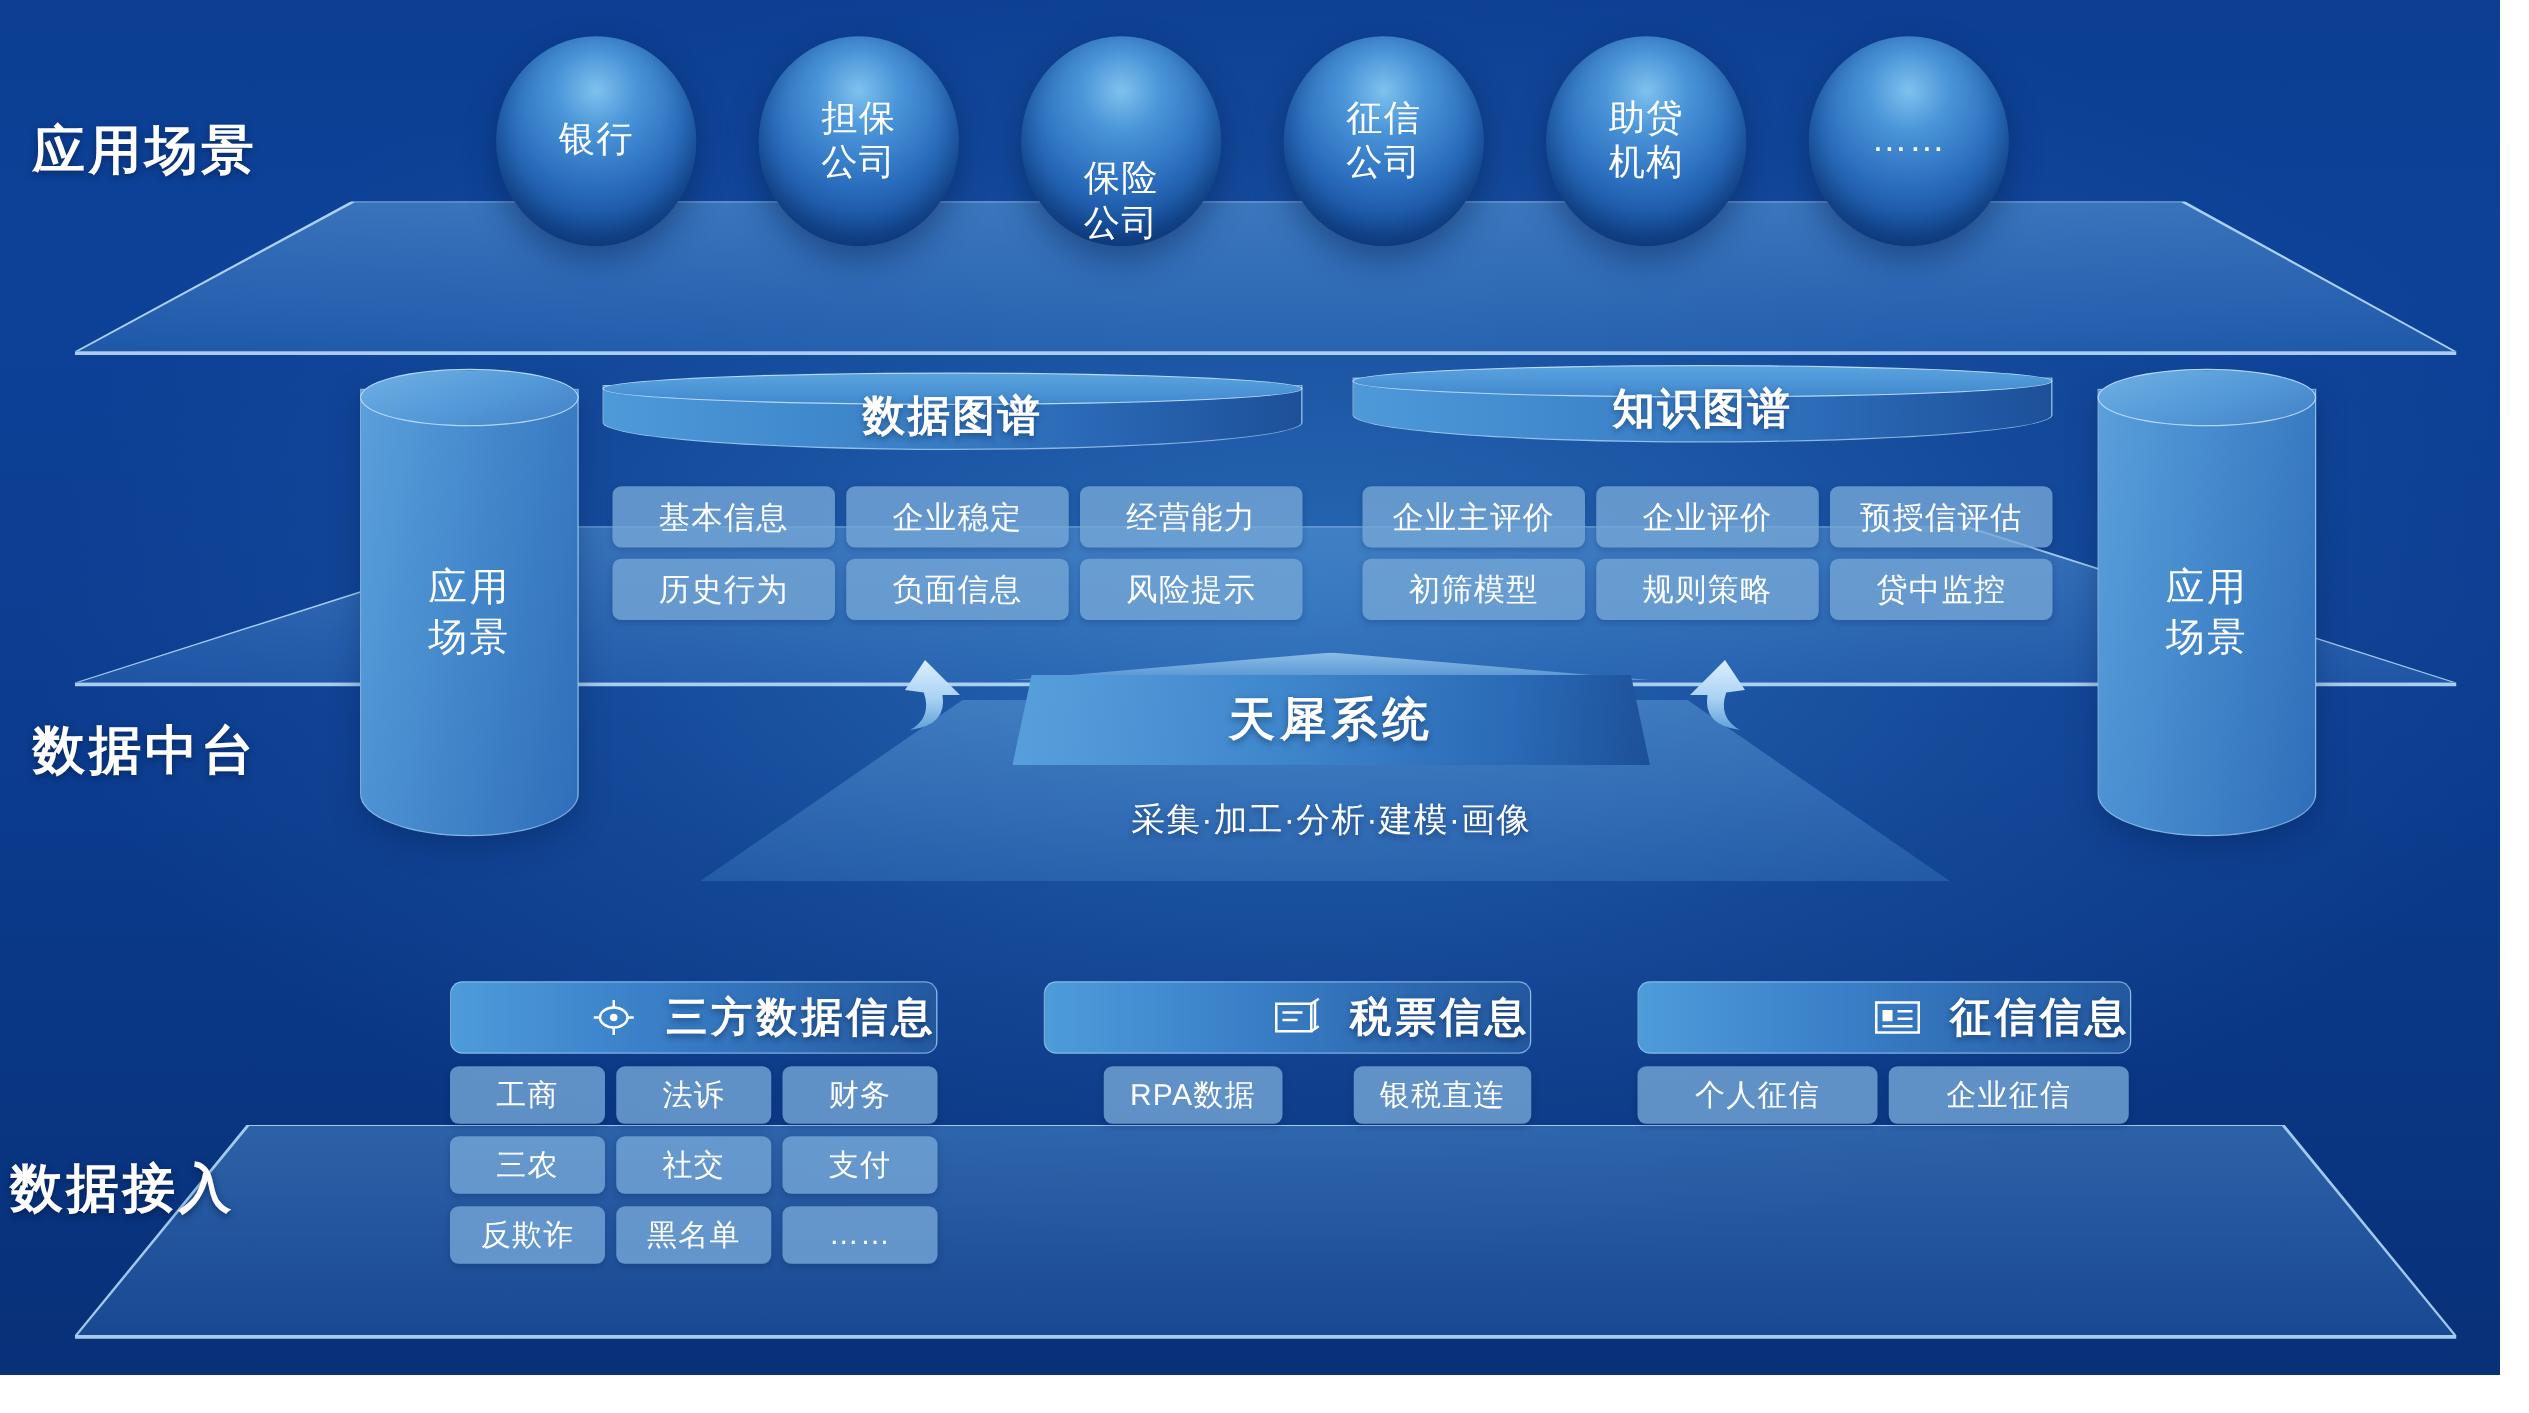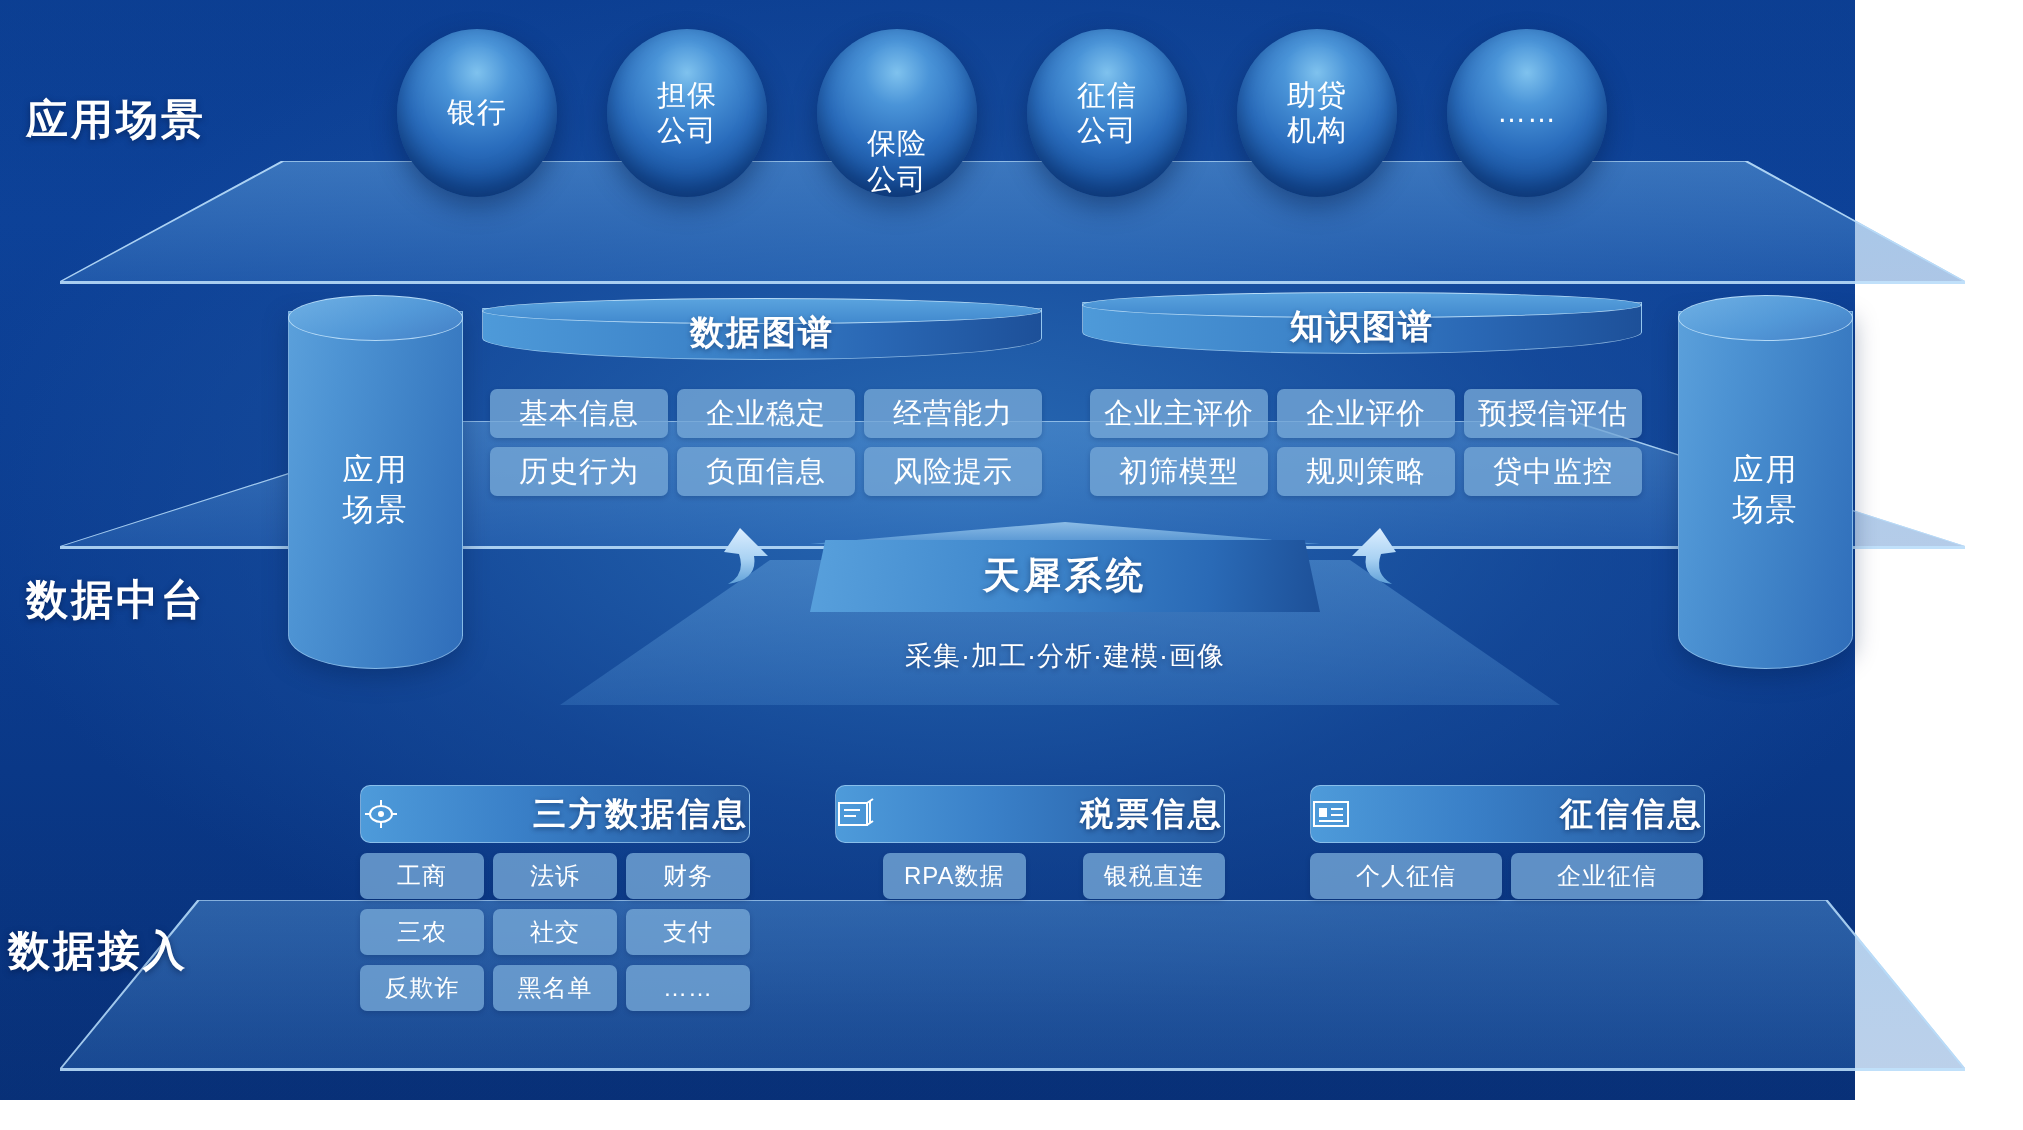--- a/index.html
+++ b/index.html
@@ -6,21 +6,21 @@
   body{font-family:"Liberation Sans","DejaVu Sans",sans-serif;}
 
   #stage{
     position:relative;
     width:2023px;height:1130px;
     overflow:hidden;
     background:#ffffff;
   }
   
   #canvas{
-    position:absolute;left:0;top:0;width:1855px;height:1100px;
+    position:absolute;left:0;top:0;width:2000px;height:1100px;
     background:
       radial-gradient(ellipse 1300px 680px at 52% 44%, rgba(42,108,181,0.95) 0%, rgba(26,80,158,0.55) 48%, rgba(10,56,134,0.05) 78%),
       linear-gradient(180deg,#0c3f93 0%,#0d4299 20%,#0b3c8f 55%,#083077 100%);
     text-decoration: underline;
   }
 
   
   .platform{position:absolute;}
   .platform .face{
     position:absolute;left:0;top:0;width:100%;height:100%;
@@ -124,21 +124,21 @@
   
   .chip{
     background:rgba(116,166,214,0.80);
     border-radius:7px;
     color:#ffffff;
     display:flex;align-items:center;justify-content:center;
     letter-spacing:1px;
     box-shadow:0 2px 5px rgba(4,28,74,0.22);
   }
   .grid3{position:absolute;display:grid;grid-template-columns:repeat(3,178px);gap:9px;}
-  .grid3 .chip{height:49px;font-size:29px;}
+  .grid3 .chip{height:49px;font-size:25px;}
 
   
   #tianxi{position:absolute;left:810px;top:540px;width:510px;height:72px;}
   #tianxi .roof{
     position:absolute;left:0;top:-18px;width:510px;height:22px;
     clip-path:polygon(50% 0%, 100% 100%, 0% 100%);
     background:linear-gradient(180deg,rgba(156,202,238,0.85),rgba(96,160,218,0.75));
   }
   #tianxi .bar{
     position:absolute;left:0;top:0;width:510px;height:72px;
@@ -156,21 +156,21 @@
 
   .arrow{position:absolute;width:92px;height:92px;}
 
   
   .srcgroup{position:absolute;}
   .srchead{
     height:58px;border-radius:10px;
     background:linear-gradient(90deg,#4e9bda 0%,#3a80c8 40%,#23589f 100%);
     border:1.5px solid rgba(170,212,246,0.65);
     box-sizing:border-box;
-    display:flex;align-items:center;justify-content:space-between;gap:22px;
+    display:flex;align-items:center;justify-content:flex-end;gap:22px;
     color:#fff;font-weight:bold;font-size:33px;letter-spacing:3px;
     text-shadow:0 2px 5px rgba(0,20,60,0.45);
   }
   .srchead .ico{width:40px;height:34px;display:flex;align-items:center;justify-content:center;}
   .srcrow{display:flex;gap:9px;margin-top:10px;}
   .srcrow .chip{height:46px;font-size:24px;}
 
   #src-third{left:360px;top:785px;width:390px;}
   #src-third .srchead{width:390px;}
   #src-third .srcrow .chip{width:124px;text-align:center;}

